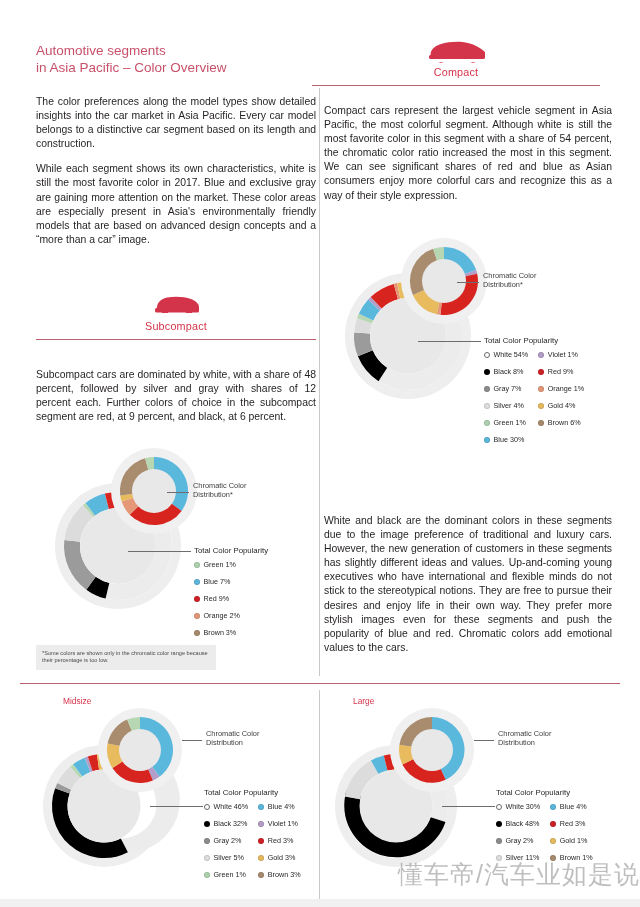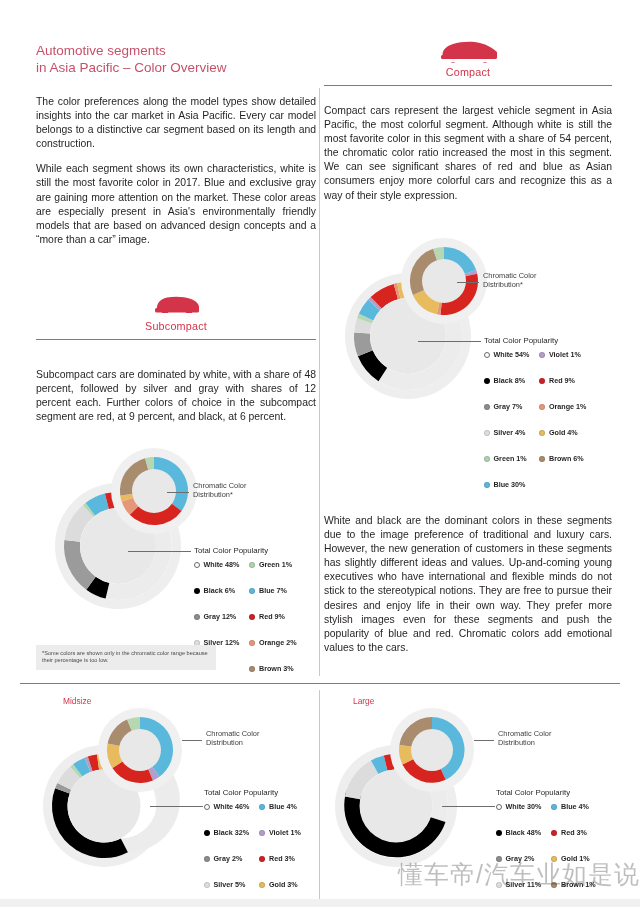--- a/index.html
+++ b/index.html
@@ -48,21 +48,21 @@
   .lbl {
     position:absolute; font-size:7.4px; line-height:9.4px; color:#3d3d3d;
     white-space:nowrap;
   }
   .leader { position:absolute; height:1px; background:#6d6d6d; }
 
   
   .legend { position:absolute; }
   .legend-title { font-size:7.8px; color:#231f20; margin-bottom:5px; }
   .legend-grid { display:flex; gap:10px; }
-  .legend-col { display:flex; flex-direction:column; gap:17px;font-weight:bold; }
+  .legend-col { display:flex; flex-direction:column; gap:8px; }
   .legend-item { display:flex; align-items:center; font-size:7.2px; color:#231f20; white-space:nowrap; }
   .dot {
     width:6px; height:6px; border-radius:50%; margin-right:3.5px; flex:none;
     border:0.6px solid rgba(0,0,0,0.12);
   }
   .dot.hollow { background:#ffffff; border:0.8px solid #6a6a6a; }
 
   
   .footnote {
     position:absolute; left:36px; top:645px; width:180px;
@@ -94,21 +94,21 @@
     <div>in Asia Pacific – Color Overview</div>
   </div>
 
   <div class="col-left para" style="top:87px;">
     <p>The color preferences along the model types show detailed insights into the car market in Asia Pacific. Every car model belongs to a distinctive car segment based on its length and construction.</p>
     <p>While each segment shows its own characteristics, white is still the most favorite color in 2017. Blue and exclusive gray are gaining more attention on the market. These color areas are especially present in Asia's environmentally friendly models that are based on advanced design concepts and a “more than a car” image.</p>
   </div>
 
   <div class="vdiv"></div>
 
-  <div class="seg-head" style="left:324px; top:38px; width:288px;">
+  <div class="seg-head" style="left:312px; top:38px; width:288px;">
     <div class="carwrap">
       <svg width="62" height="24" viewBox="0 0 62 24" aria-hidden="true">
         <path d="M6 17 C4 11 9 6 16 4 C24 1.5 35 1 43 3 C50 4.8 56 8 60 12 L60 17 Z" fill="#d4344a"></path>
         <rect x="4" y="15" width="56" height="4" rx="1.6" fill="#d4344a"></rect>
         <circle cx="16" cy="19.5" r="3.2" fill="#d4344a"></circle>
         <circle cx="48" cy="19.5" r="3.2" fill="#d4344a"></circle>
         <rect x="11" y="19" width="12" height="3" fill="#ffffff"></rect>
         <rect x="43" y="19" width="12" height="3" fill="#ffffff"></rect>
       </svg>
     </div>
@@ -283,38 +283,20 @@
     <div>Distribution*</div>
   </div>
 
   <div class="leader" style="left:128px; top:551px; width:63px;"></div>
 
   <div class="legend" style="left:194px; top:546px;">
     <div class="legend-title">Total Color Popularity</div>
     <div class="legend-grid">
       <div class="legend-col">
         <div class="legend-item">
-            <span class="dot hollow"></span>
-            <span>White 48%</span>
-          </div>
-        <div class="legend-item">
-            <span class="dot" style="background:#000"></span>
-            <span>Black 6%</span>
-          </div>
-        <div class="legend-item">
-            <span class="dot" style="background:#8d8d8d"></span>
-            <span>Gray 12%</span>
-          </div>
-        <div class="legend-item">
-            <span class="dot" style="background:#dedede"></span>
-            <span>Silver 12%</span>
-          </div>
-      </div>
-      <div class="legend-col">
-        <div class="legend-item">
             <span class="dot" style="background:#aed3ae"></span>
             <span>Green 1%</span>
           </div>
         <div class="legend-item">
             <span class="dot" style="background:#5bb8dd"></span>
             <span>Blue 7%</span>
           </div>
         <div class="legend-item">
             <span class="dot" style="background:#cf2027"></span>
             <span>Red 9%</span>

